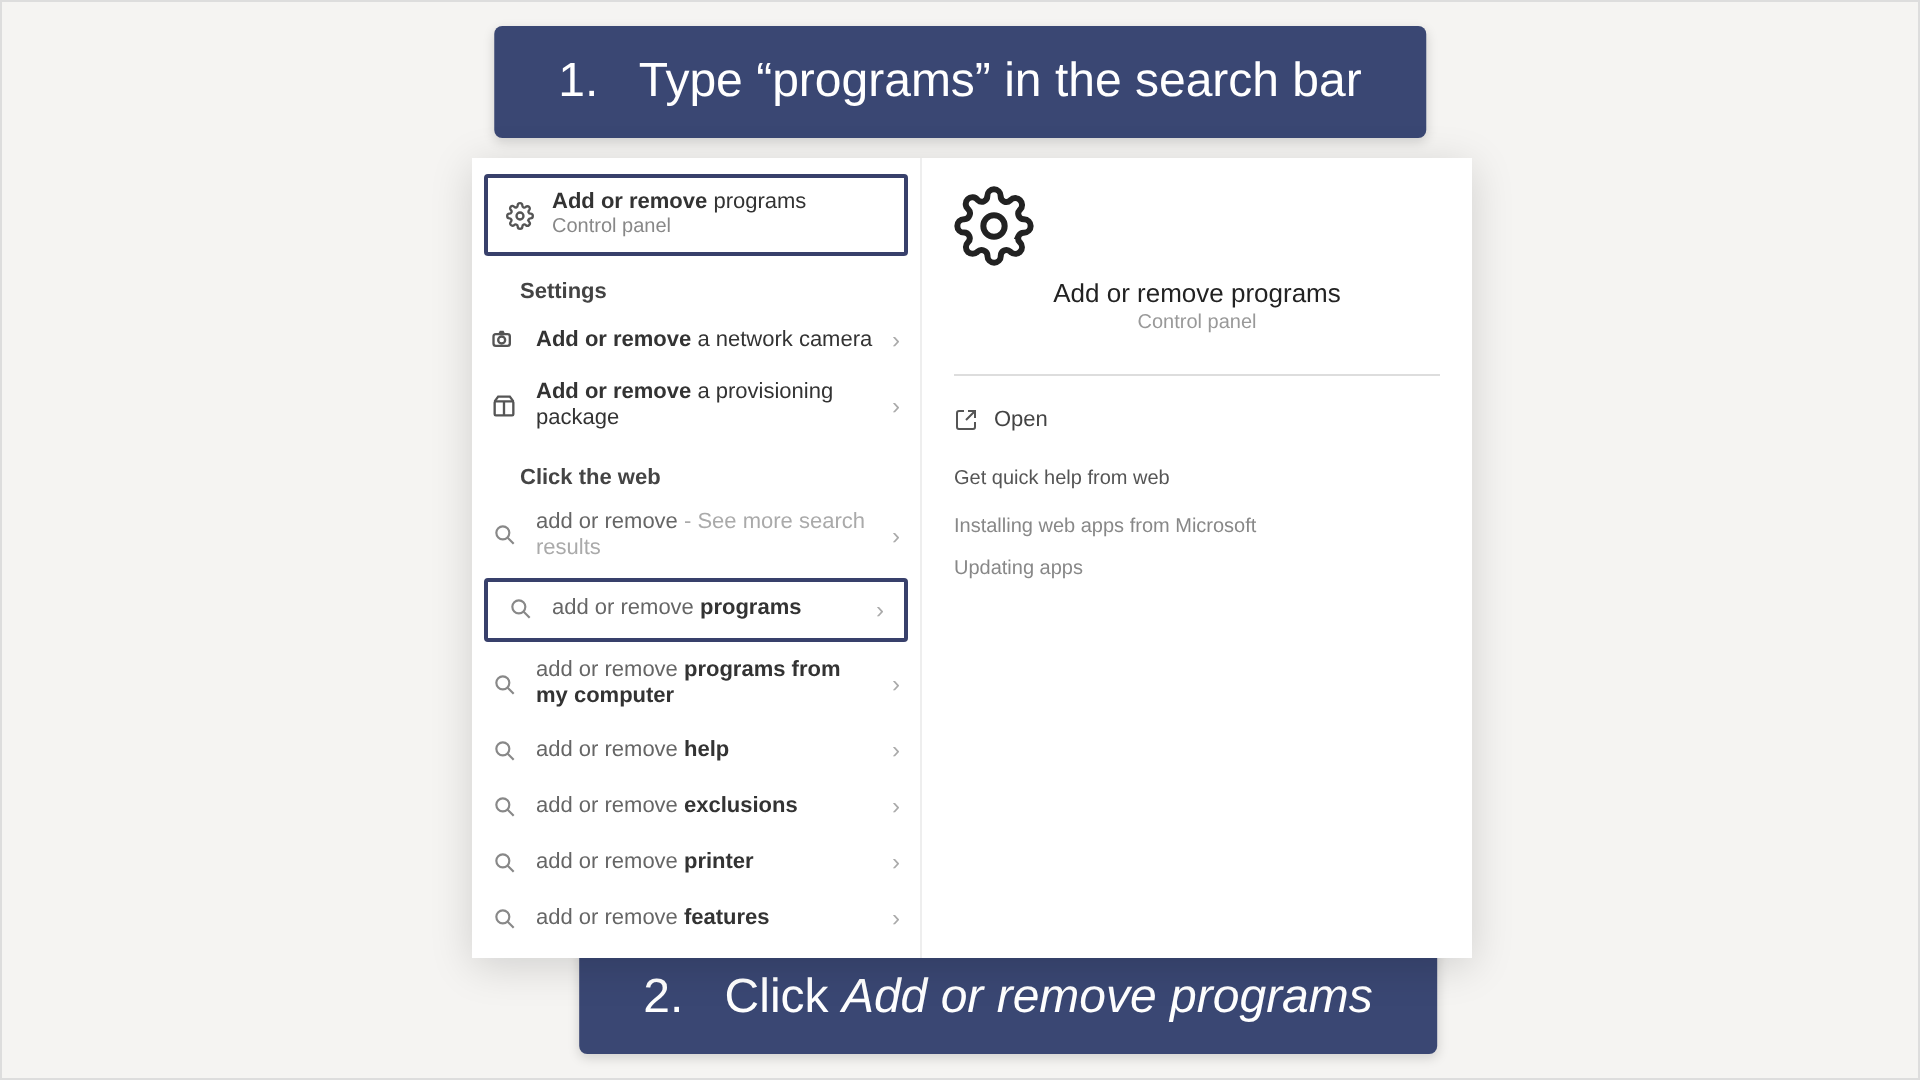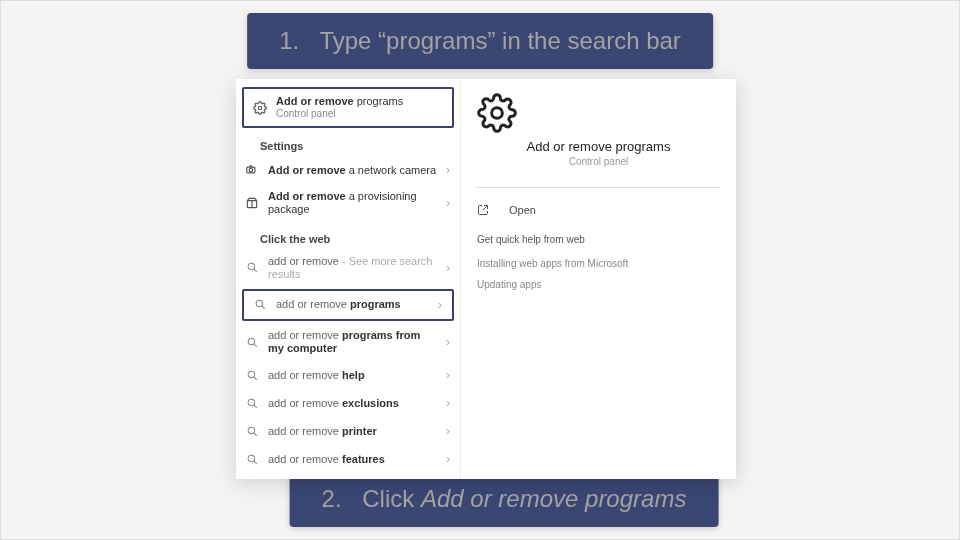--- a/index.html
+++ b/index.html
@@ -7,21 +7,21 @@
     width: 960px; height: 540px;
     background: #f5f4f2;
     font-family: "Segoe UI", Arial, sans-serif;
     position: relative;
     border: 1px solid #ddd;
   }
   .callout {
     position: absolute;
     left: 50%; transform: translateX(-50%);
     background: #3a4773;
-    color: #a3a3a3;
+    color: #ffffff;
     padding: 14px 32px;
     border-radius: 4px;
     font-size: 24px;
     font-weight: 500;
     box-shadow: 0 2px 6px rgba(0,0,0,0.15);
     white-space: nowrap;
   }
   .callout.top { top: 12px; }
   .callout.bottom { bottom: 12px; margin-left: 24px; }
   .callout .num { margin-right: 14px; }
@@ -75,21 +75,21 @@
     padding: 10px 10px 4px 24px;
   }
   .web .title { color: #666; }
   .web .title b { color: #333; }
 
   .detail-head { text-align: center; padding: 6px 0 14px 0; }
   .detail-head .big-icon { margin: 0 auto 6px auto; }
   .detail-head h3 { font-size: 13px; font-weight: 400; color: #222; margin-bottom: 2px;}
   .detail-head .sub { font-size: 10px; color: #999; }
   .hr { height: 1px; background: #ddd; margin: 6px 0 12px 0; }
-  .open-link { display: flex; align-items: flex-end; gap: 20px; font-size: 11px; color: #444; padding: 4px 0; cursor: pointer;}
+  .open-link { display: flex; align-items: flex-end; gap: 8px; font-size: 11px; color: #444; padding: 4px 0; cursor: pointer;}
   .help-h { font-size: 10px; color: #555; margin: 14px 0 8px 0; }
   .help-link { font-size: 10px; color: #888; padding: 5px 0; cursor: pointer; }
 
   svg { display: block; }
 </style>
 </head>
 <body>
 
 <div class="callout top">
   <span class="num">1.</span>

